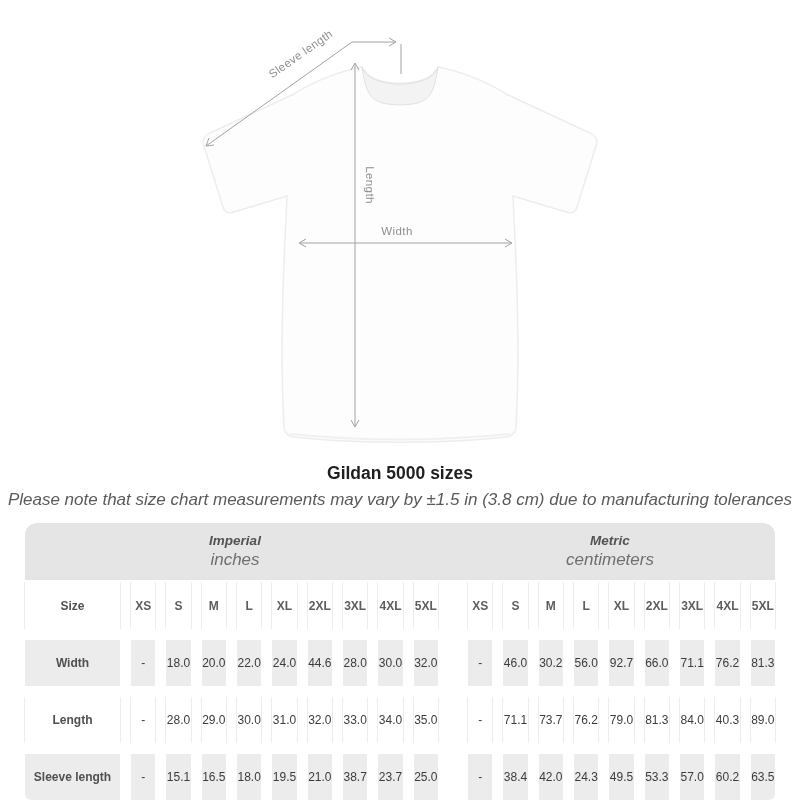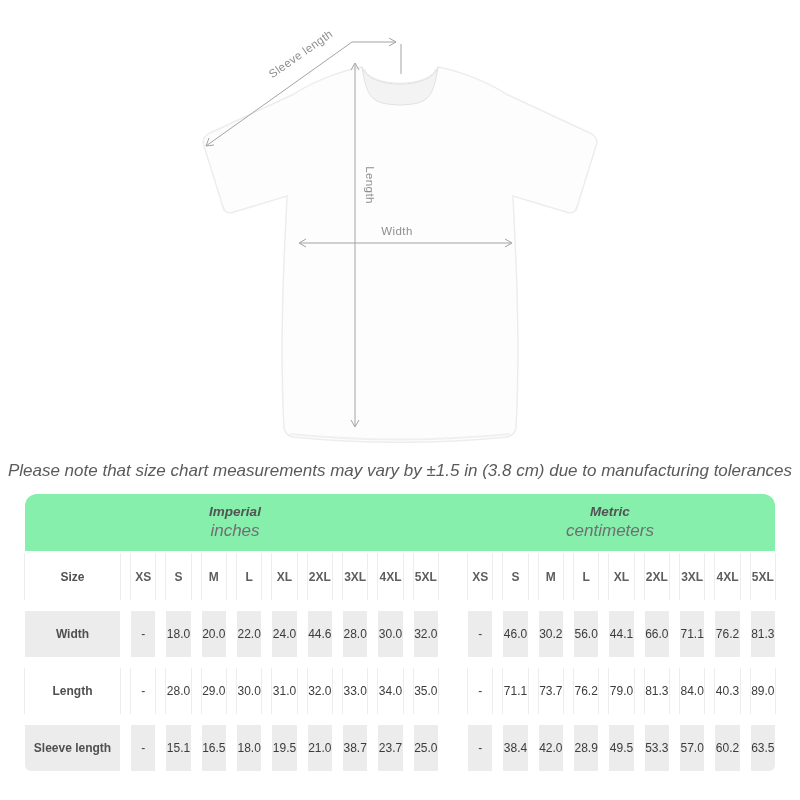--- a/index.html
+++ b/index.html
@@ -37,21 +37,21 @@
   }
 
   
   .table-wrap {
     width: 750px;
     margin: 13px auto 0 auto;
   }
   .band {
     display: flex;
     height: 57px;
-    background: #86efac;
+    background: #e5e5e5;
     border-radius: 12px 12px 0 0;
     margin-bottom: 2px;
   }
   .band-half {
     display: flex;
     flex-direction: column;
     align-items: center;
     justify-content: center;
   }
   .band-half.imperial { flex: 0 0 56%; }
@@ -147,20 +147,21 @@
 
       <g stroke="#a3a3a3" stroke-width="1" fill="none">
         <path d="M300,243 L511,243"></path>
         <path d="M306,239 L299,243 L306,247"></path>
         <path d="M505,239 L512,243 L505,247"></path>
       </g>
       <text class="dim-label" x="397" y="235" text-anchor="middle">Width</text>
     </svg>
   </div>
 
+  <div class="page-title">Gildan 5000 sizes</div>
   <div class="tolerance-note">Please note that size chart measurements may vary by ±1.5 in (3.8 cm) due to manufacturing tolerances</div>
 
   <div class="table-wrap">
 
     <div class="band">
       <div class="band-half imperial">
         <div class="band-name">Imperial</div>
         <div class="band-unit">inches</div>
       </div>
       <div class="band-half metric">
@@ -200,21 +201,21 @@
       <div class="cell stripe">24.0</div>
       <div class="cell stripe">44.6</div>
       <div class="cell stripe">28.0</div>
       <div class="cell stripe">30.0</div>
       <div class="cell stripe">32.0</div>
       <div class="cell spacer"></div>
       <div class="cell stripe">-</div>
       <div class="cell stripe">46.0</div>
       <div class="cell stripe">30.2</div>
       <div class="cell stripe">56.0</div>
-      <div class="cell stripe">44.1</div>
+      <div class="cell stripe">92.7</div>
       <div class="cell stripe">66.0</div>
       <div class="cell stripe">71.1</div>
       <div class="cell stripe">76.2</div>
       <div class="cell stripe">81.3</div>
 
       <div class="cell label-cell white-sep">Length</div>
       <div class="cell white-sep">-</div>
       <div class="cell white-sep">28.0</div>
       <div class="cell white-sep">29.0</div>
       <div class="cell white-sep">30.0</div>
@@ -241,21 +242,21 @@
       <div class="cell stripe">18.0</div>
       <div class="cell stripe">19.5</div>
       <div class="cell stripe">21.0</div>
       <div class="cell stripe">38.7</div>
       <div class="cell stripe">23.7</div>
       <div class="cell stripe">25.0</div>
       <div class="cell spacer"></div>
       <div class="cell stripe">-</div>
       <div class="cell stripe">38.4</div>
       <div class="cell stripe">42.0</div>
-      <div class="cell stripe">28.9</div>
+      <div class="cell stripe">24.3</div>
       <div class="cell stripe">49.5</div>
       <div class="cell stripe">53.3</div>
       <div class="cell stripe">57.0</div>
       <div class="cell stripe">60.2</div>
       <div class="cell stripe br">63.5</div>
     </div>
   </div>
 </div>
 
 </body></html>

